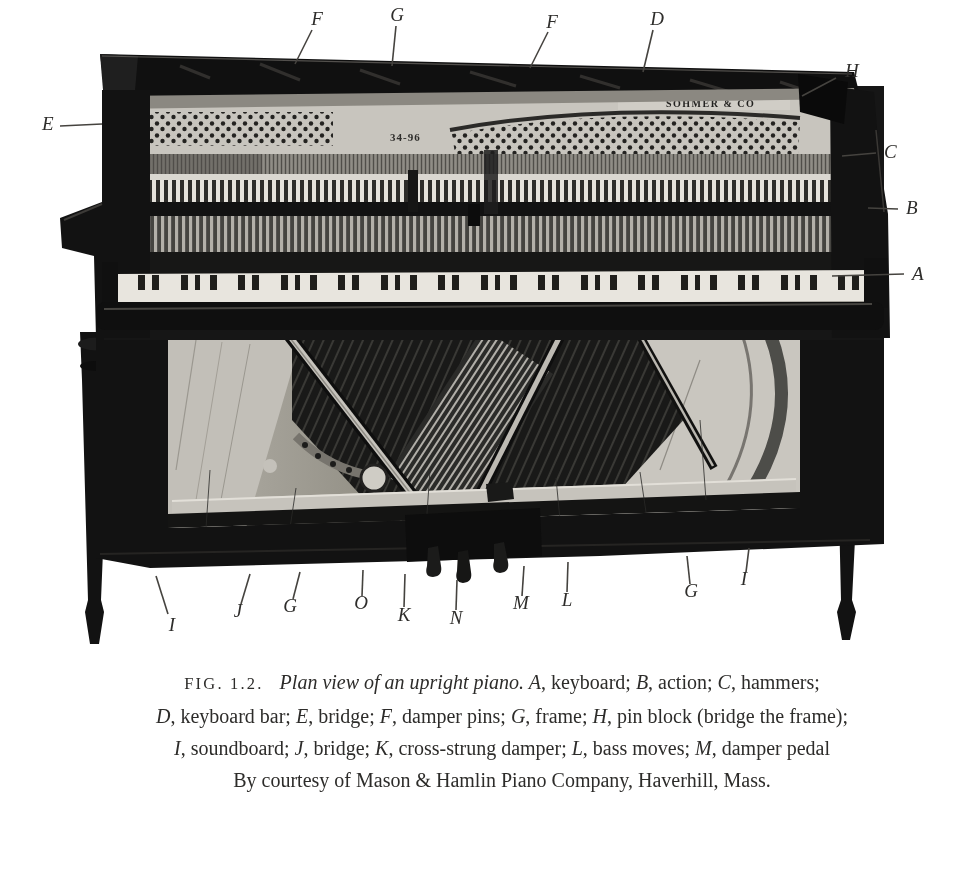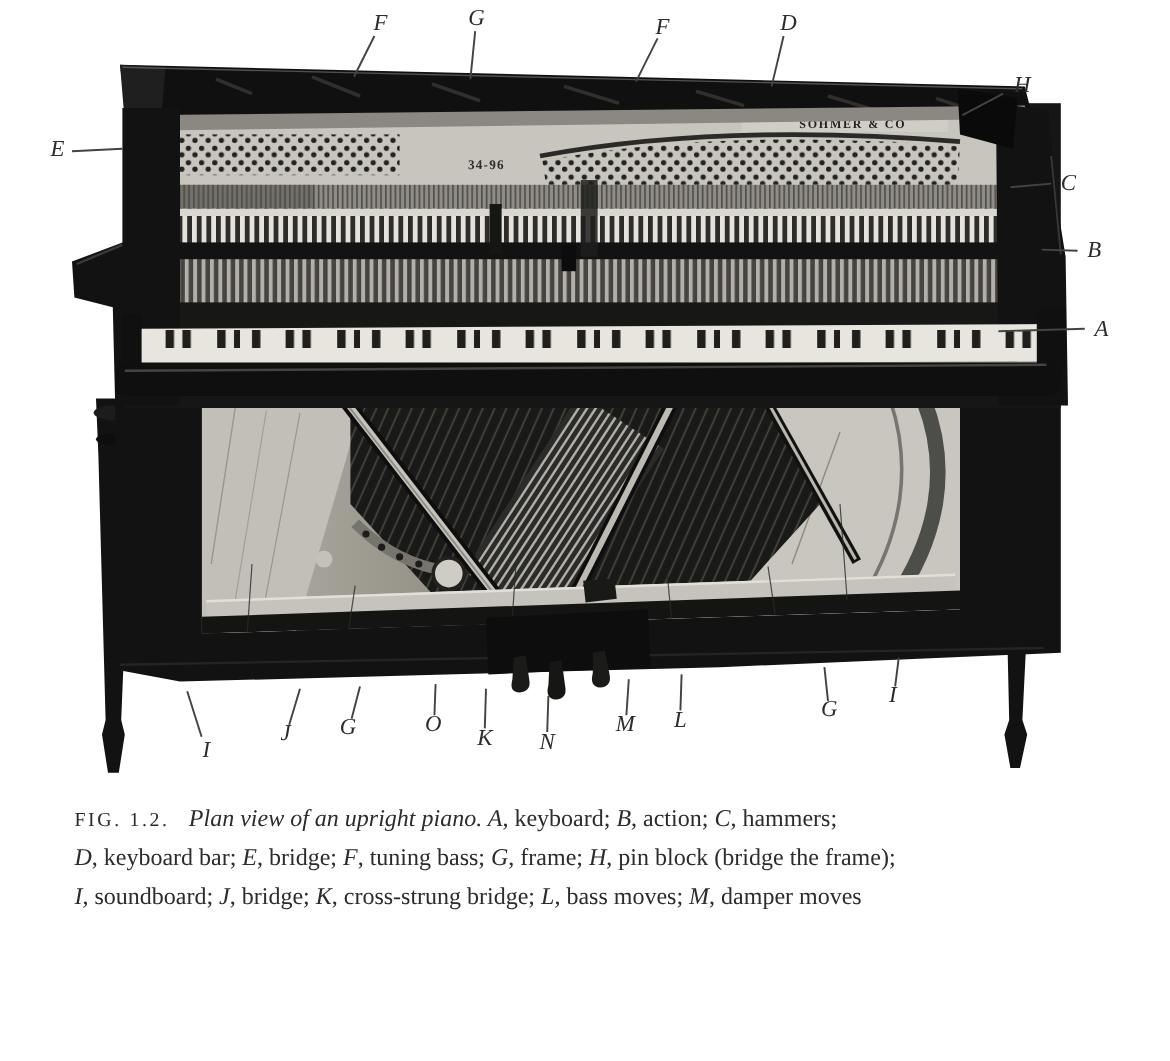--- a/index.html
+++ b/index.html
@@ -5,21 +5,21 @@
   html,body { margin:0; padding:0; background:#ffffff; }
   .page { position:relative; width:975px; height:884px; background:#ffffff; overflow:hidden;
           font-family:"Liberation Serif", serif; }
   .photo-area { position:absolute; left:0; top:0; width:975px; height:655px; }
   .photo-area svg { display:block; }
 
   .lbl { font-family:"Liberation Serif", serif; font-style:italic; font-size:19px; fill:#2e2d2b; }
   .brand { font-family:"Liberation Serif", serif; font-size:10px; letter-spacing:1.5px; fill:#232220; font-weight:bold; }
   .serialno { font-family:"Liberation Serif", serif; font-size:11px; letter-spacing:1px; fill:#2e2d2b; font-weight:bold; }
 
-  .caption { position:absolute; left:62px; top:666px; width:880px; color:#2d2c2a; }
+  .caption { position:absolute; left:62px; top:666px; width:880px; color:#2d2c2a;text-align:center; }
   .cap-line { white-space:nowrap; font-size:20px; line-height:32px; }
   .cap-fig { font-size:16.5px; letter-spacing:2.2px; margin-right:16px; }
   .it { font-style:italic; }
 </style>
 </head>
 <body>
 
 <div class="page">
 
   <div class="photo-area">
@@ -277,20 +277,23 @@
         <text class="lbl" x="744" y="585" text-anchor="middle">I</text>
       </g>
     </svg>
   </div>
 
   <div class="caption">
     <div class="cap-line">
       <span class="cap-fig">FIG. 1.2.</span><span class="it">Plan view of an upright piano. </span><span class="it">A</span><span>, keyboard; </span><span class="it">B</span><span>, action; </span><span class="it">C</span><span>, hammers;</span>
     </div>
     <div class="cap-line">
-      <span class="it">D</span><span>, keyboard bar; </span><span class="it">E</span><span>, bridge; </span><span class="it">F</span><span>, tuning bass; </span><span class="it">G</span><span>, frame; </span><span class="it">H</span><span>, pin block (bridge the frame);</span>
-    </div>
-    <div class="cap-line">
-      <span class="it">I</span><span>, soundboard; </span><span class="it">J</span><span>, bridge; </span><span class="it">K</span><span>, cross-strung bridge; </span><span class="it">L</span><span>, bass moves; </span><span class="it">M</span><span>, damper moves</span>
+      <span class="it">D</span><span>, keyboard bar; </span><span class="it">E</span><span>, bridge; </span><span class="it">F</span><span>, damper pins; </span><span class="it">G</span><span>, frame; </span><span class="it">H</span><span>, pin block (bridge the frame);</span>
+    </div>
+    <div class="cap-line">
+      <span class="it">I</span><span>, soundboard; </span><span class="it">J</span><span>, bridge; </span><span class="it">K</span><span>, cross-strung damper; </span><span class="it">L</span><span>, bass moves; </span><span class="it">M</span><span>, damper pedal</span>
+    </div>
+    <div class="cap-line">
+      <span>By courtesy of Mason &amp; Hamlin Piano Company, Haverhill, Mass.</span>
     </div>
   </div>
 
 </div>
 
 </body></html>

